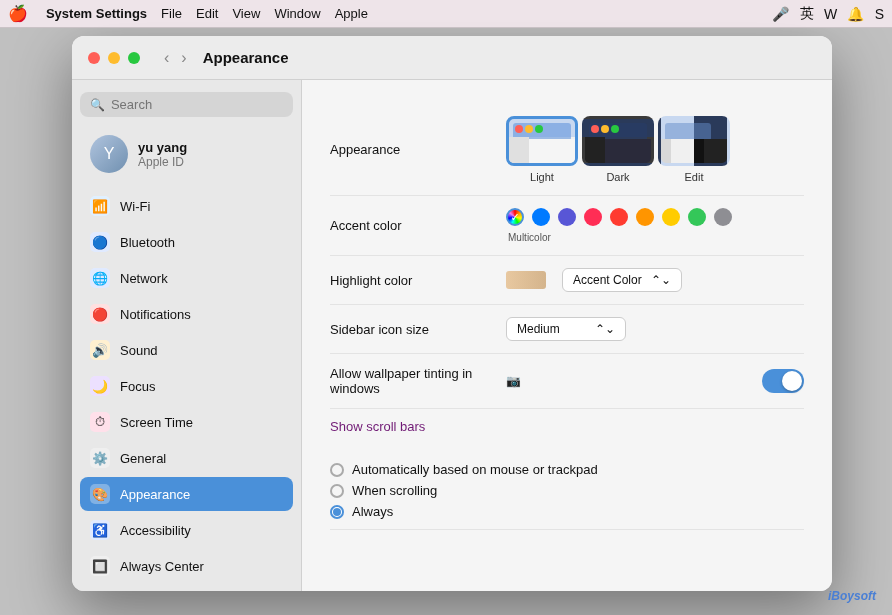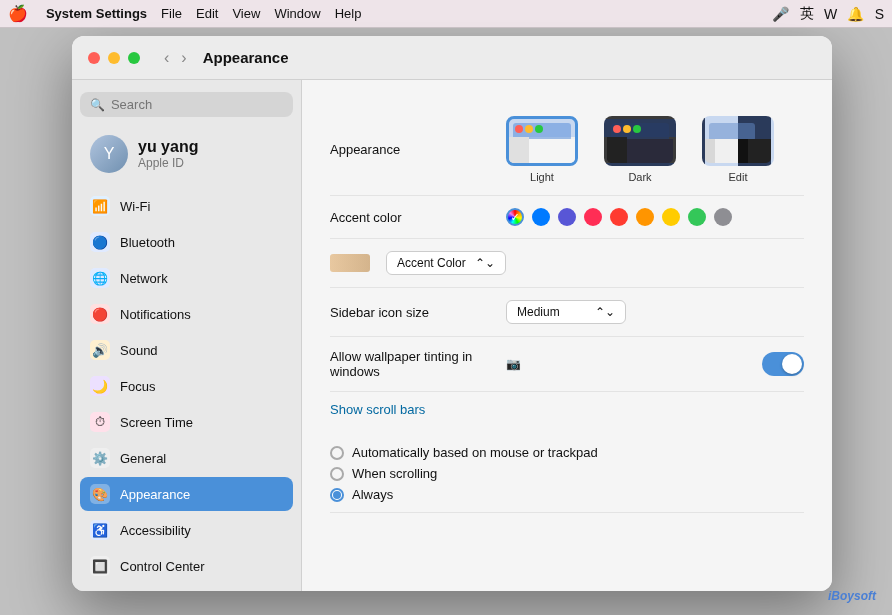--- a/index.html
+++ b/index.html
@@ -158,21 +158,21 @@
       background: linear-gradient(135deg, #b0c4de, #7090b0);
       display: flex;
       align-items: center;
       justify-content: center;
       font-size: 16px;
       color: white;
       flex-shrink: 0;
     }
     .user-info {}
     .user-name {
-      font-size: 16px;
+      font-size: 13px;
       font-weight: 600;
       color: #111;
     }
     .user-sub {
       font-size: 12px;
       color: #777;
     }
 
     .sidebar-item {
       display: flex;
@@ -223,21 +223,21 @@
     .setting-control {
       flex: 1;
       display: flex;
       align-items: center;
       gap: 10px;
     }
 
     
     .appearance-options {
       display: flex;
-      gap: 26px;
+      gap: 4px;
     }
     .appearance-option {
       display: flex;
       flex-direction: column;
       align-items: center;
       gap: 5px;
       cursor: pointer;
     }
     .appearance-thumb {
       width: 72px;
@@ -380,21 +380,21 @@
       height: 8px;
       border-radius: 50%;
       background: #4a90d9;
       top: 50%;
       left: 50%;
       transform: translate(-50%, -50%);
     }
 
     .scroll-bars-title {
       font-size: 13px;
-      color: #0369a1;
+      color: #701a75;
       font-weight: 500;
       margin-bottom: 6px;
     }
 
     .highlight-color-preview {
       width: 40px;
       height: 18px;
       background: linear-gradient(to right, #e8c8a0, #d4b48c);
       border-radius: 3px;
       margin-right: 6px;
@@ -420,21 +420,21 @@
 </head>
 <body>
 
 <div class="menubar">
   <span class="menubar-apple">🍎</span>
   <span class="menubar-app-name">System Settings</span>
   <span class="menubar-item">File</span>
   <span class="menubar-item">Edit</span>
   <span class="menubar-item">View</span>
   <span class="menubar-item">Window</span>
-  <span class="menubar-item">Help</span>
+  <span class="menubar-item">Apple</span>
   <div class="menubar-right">
     <span>🎤</span>
     <span>英</span>
     <span>W</span>
     <span>🔔</span>
     <span>S</span>
   </div>
 </div>
 
 <div class="window">
@@ -501,21 +501,21 @@
       <div class="sidebar-item active">
         <span class="item-icon" style="background:rgba(255,255,255,0.3);">🎨</span>
         <span>Appearance</span>
       </div>
       <div class="sidebar-item">
         <span class="item-icon" style="background:#e0eaff;">♿</span>
         <span>Accessibility</span>
       </div>
       <div class="sidebar-item">
         <span class="item-icon" style="background:#efefef;">🔲</span>
-        <span>Control Center</span>
+        <span>Always Center</span>
       </div>
       <div class="sidebar-item">
         
         
       </div>
 
     </div>
 
     <div class="main-panel">
 
@@ -571,25 +571,27 @@
               </div>
               <div class="accent-dot" style="background:#007aff;"></div>
               <div class="accent-dot" style="background:#5856d6;"></div>
               <div class="accent-dot" style="background:#ff2d55;"></div>
               <div class="accent-dot" style="background:#ff3b30;"></div>
               <div class="accent-dot" style="background:#ff9500;"></div>
               <div class="accent-dot" style="background:#ffcc00;"></div>
               <div class="accent-dot" style="background:#34c759;"></div>
               <div class="accent-dot" style="background:#8e8e93;"></div>
             </div>
+            <div style="font-size:10px;color:#555;margin-top:2px;padding-left:2px;">Multicolor</div>
           </div>
         </div>
       </div>
 
       <div class="setting-row">
+        <div class="setting-label">Highlight color</div>
         <div class="setting-control">
           <div class="highlight-color-preview"></div>
           <button class="dropdown-btn">
             <span>Accent Color</span>
             <span>⌃⌄</span>
           </button>
         </div>
       </div>
 
       <div class="setting-row">

